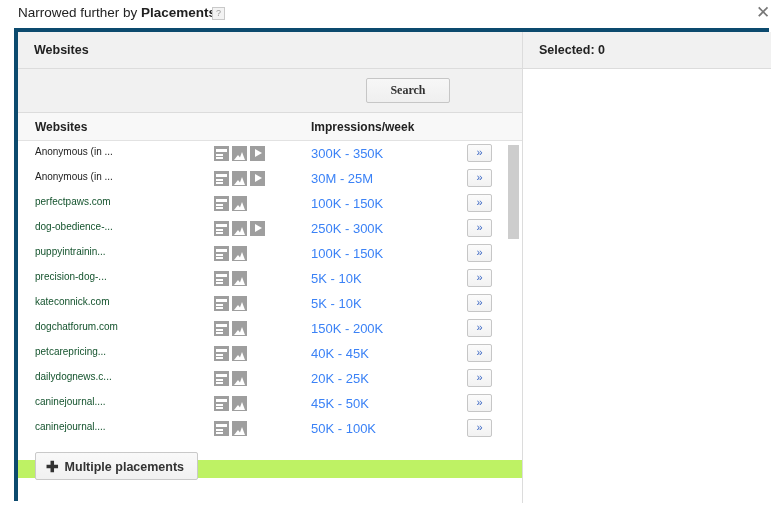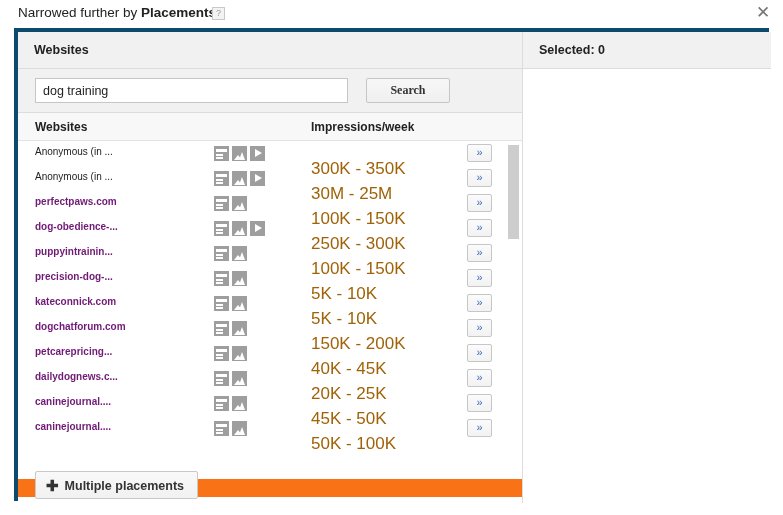--- a/index.html
+++ b/index.html
@@ -174,21 +174,21 @@
     position: relative;
     height: 25px;
     width: 504px;
   }
   .cell-site {
     position: absolute;
     left: 17px; top: 5px;
     font-size: 10px;
     white-space: nowrap;
   }
-  .cell-site.link { color: #701a75; cursor: pointer; font-weight: bold; }
+  .cell-site.link { color: #14532d; cursor: pointer; }
   .cell-site.plain { color: #222; }
 
   .cell-formats {
     position: absolute;
     left: 196px; top: 5px;
     height: 15px;
   }
   .fmt {
     display: inline-block;
     width: 15px; height: 15px;
@@ -238,23 +238,23 @@
     position: absolute;
     left: 5px; top: 3px;
     width: 0; height: 0;
     border-top: 4.5px solid transparent;
     border-bottom: 4.5px solid transparent;
     border-left: 7px solid #fff;
   }
 
   .cell-impr {
     position: absolute;
-    left: 293px; top: 18px;
-    font-size: 17px;
-    color: #a16207;
+    left: 293px; top: 5px;
+    font-size: 13px;
+    color: #3b82f6;
     white-space: nowrap;
   }
   .add-btn {
     position: absolute;
     left: 449px; top: 3px;
     width: 25px; height: 18px;
     box-sizing: border-box;
     border: 1px solid #c6c6c6;
     background: linear-gradient(#fbfbfb, #f2f2f2);
     border-radius: 2px;
@@ -276,23 +276,23 @@
   .scroll-thumb {
     position: absolute;
     left: 490px; top: 113px;
     width: 11px; height: 94px;
     background: #cdcdcd;
   }
 
   
   .footer {
     position: absolute;
-    left: 0; top: 447px;
+    left: 0; top: 428px;
     width: 504px; height: 18px;
-    background: #f97316;
+    background: #bef264;
   }
   .multi-btn {
     position: absolute;
     left: 17px; top: -8px;
     height: 28px;
     box-sizing: border-box;
     padding: 0 13px 0 10px;
     border: 1px solid #c9c9c9;
     background: linear-gradient(#f9f9f9, #f1f1f1);
     border-radius: 2px;
@@ -328,21 +328,20 @@
 
   <div class="panels">
 
     <div class="panel-left">
 
       <div class="panel-head">
         <div class="panel-head-label">Websites</div>
       </div>
 
       <div class="searchbar">
-        <input class="search-input" type="text" value="dog training" style="">
         <button class="search-btn">Search</button>
       </div>
 
       <div class="table-head">
         <div class="th th-sites">Websites</div>
         <div class="th th-formats">Ad formats</div>
         <div class="th th-impr">Impressions/week</div>
       </div>
 
       <div class="table-body" id="rows-container">

